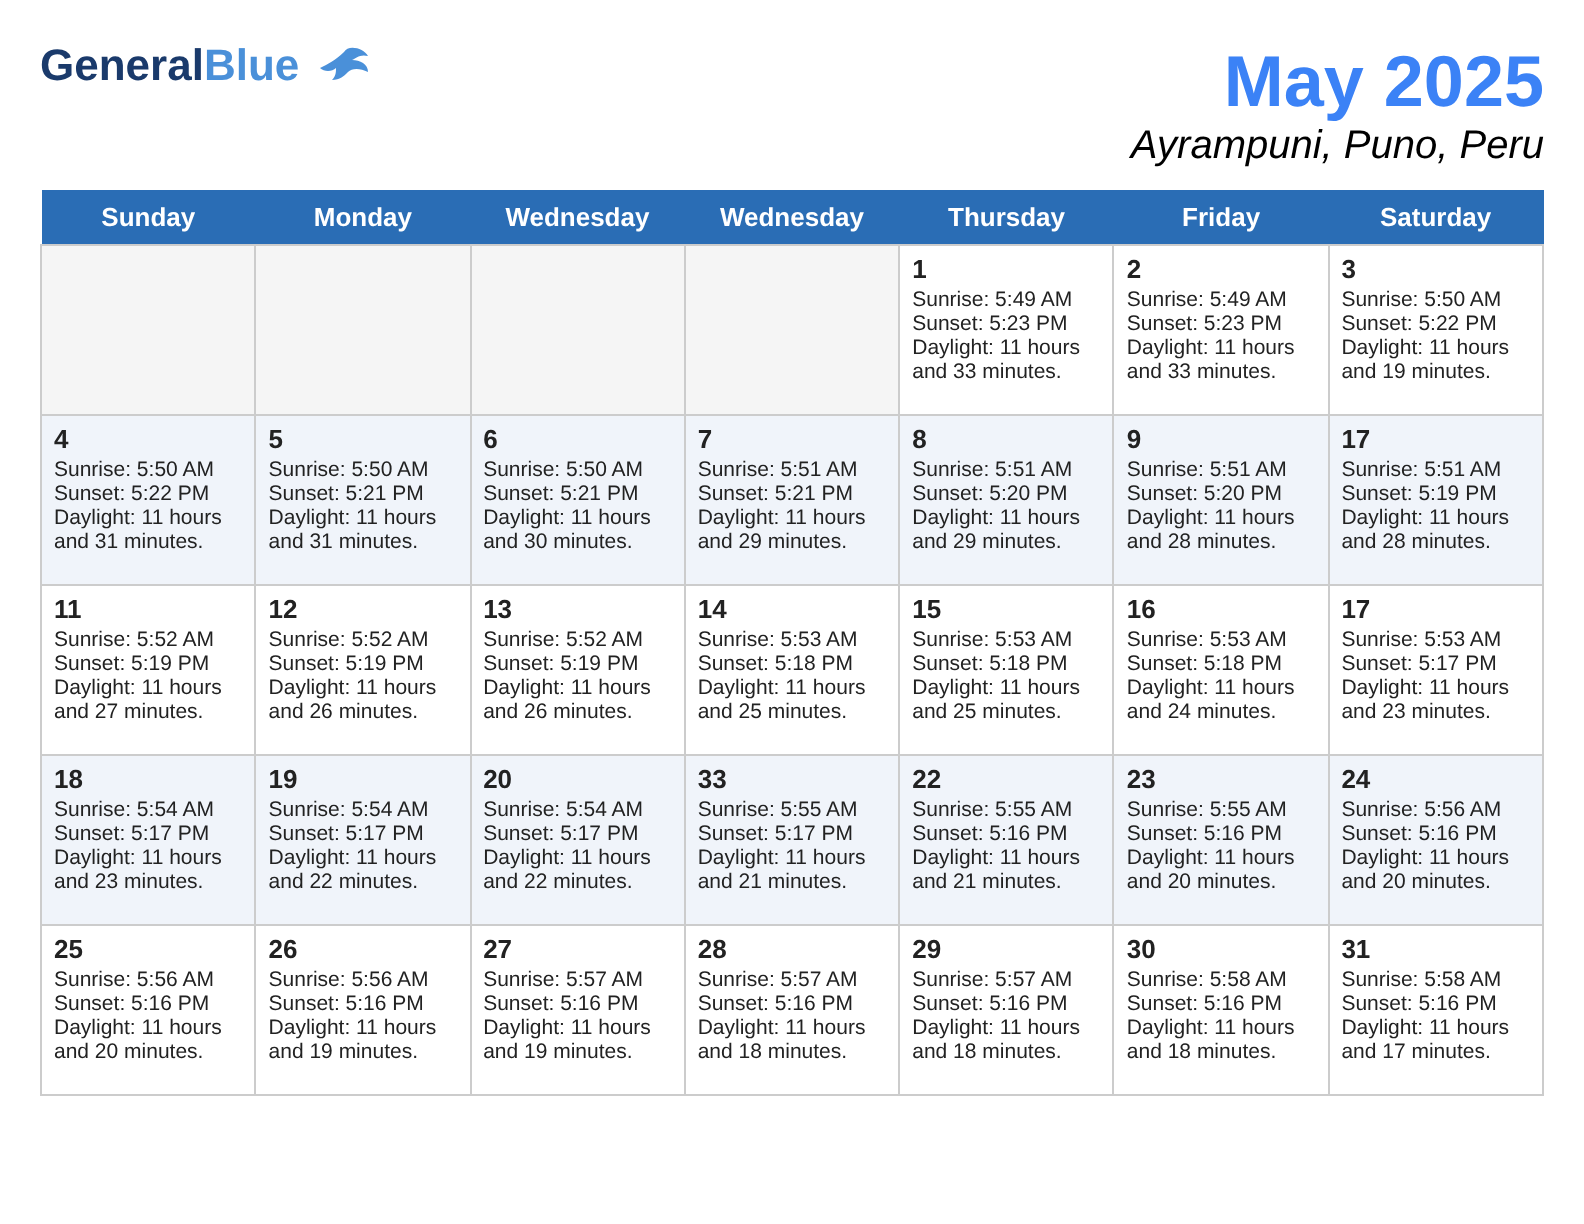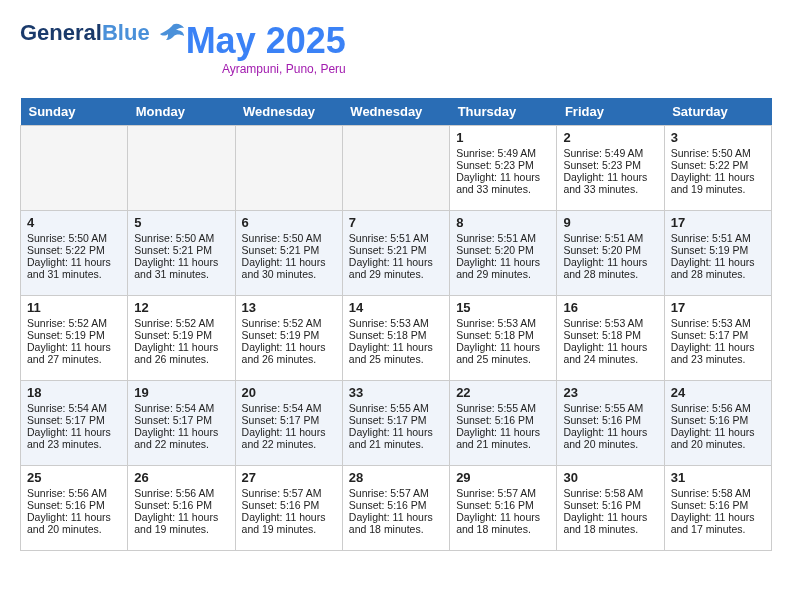--- a/index.html
+++ b/index.html
@@ -5,54 +5,56 @@
     * { box-sizing: border-box; margin: 0; padding: 0; }
     body {
       font-family: Arial, sans-serif;
       background: #fff;
       width: 792px;
       min-height: 612px;
       padding: 20px;
     }
     .header {
       display: flex;
+      justify-content: space-between;
       align-items: flex-start;
-      margin-bottom: 22px;
+      margin-bottom: 10px;
     }
     .logo {
       display: flex;
       flex-direction: column;
       align-items: flex-start;
     }
     .logo-row {
       display: flex;
       align-items: center;
       gap: 4px;
     }
     .title-section {
       text-align: right;
     }
     .calendar-title {
       font-size: 36px;
       font-weight: bold;
       color: #3b82f6;
     }
     .calendar-subtitle {
-      font-size: 12px;
-      color: #a21caf;
+      font-size: 20px;
+      color: #000000;
+      font-style: italic;
     }
     table {
       width: 100%;
       border-collapse: collapse;
       table-layout: fixed;
     }
     thead tr th {
       background-color: #2a6db5;
       color: white;
-      text-align: left;
+      text-align: center;
       padding: 6px 8px;
       font-size: 13px;
       font-weight: bold;
     }
     tbody tr td {
       border: 1px solid #ccc;
       vertical-align: top;
       padding: 4px 6px;
       height: 85px;
       font-size: 10.5px;

